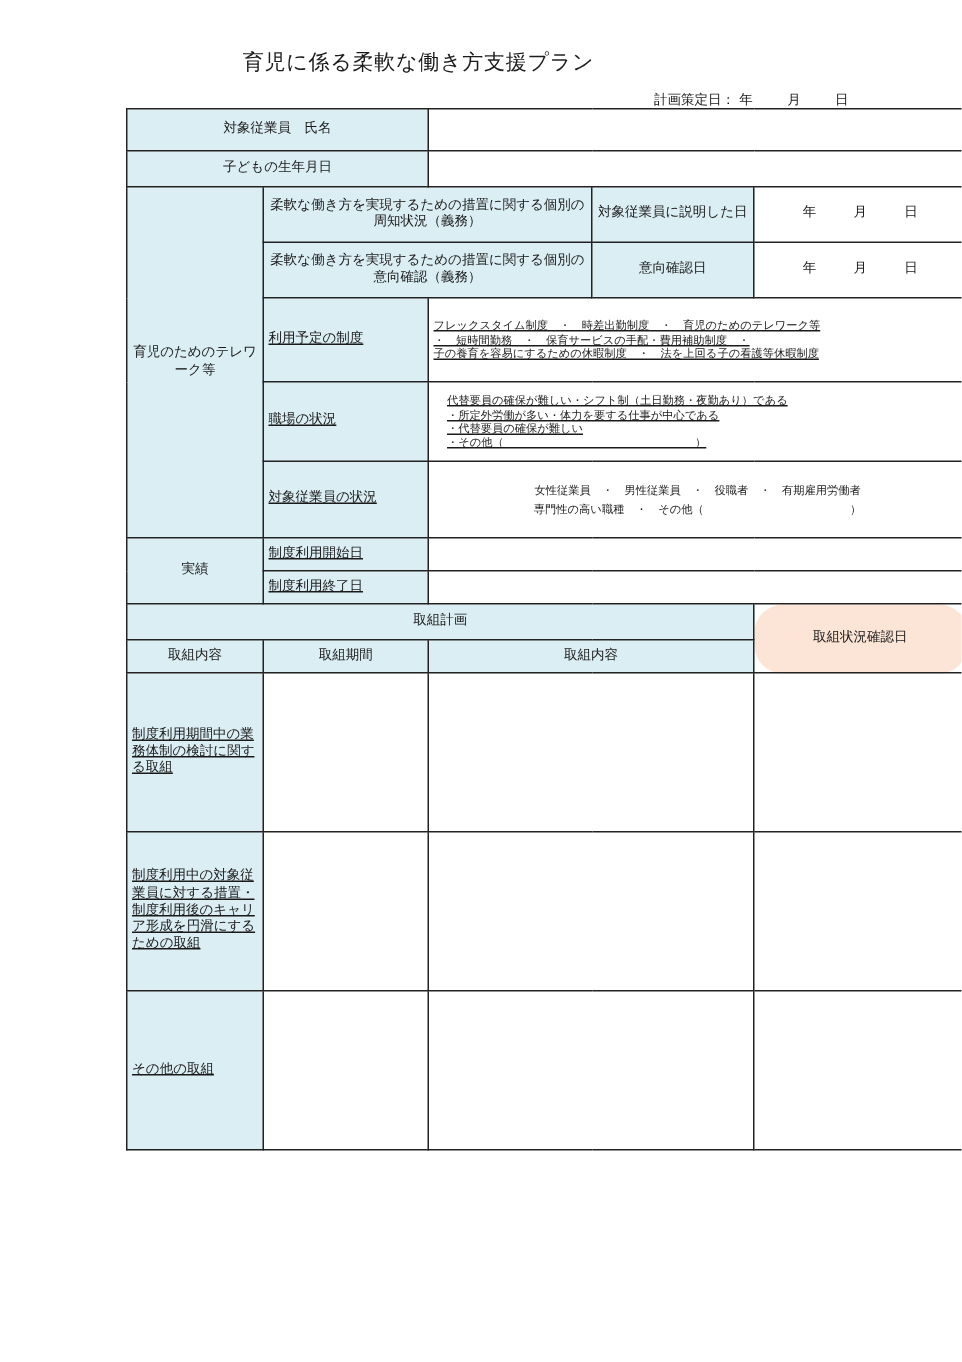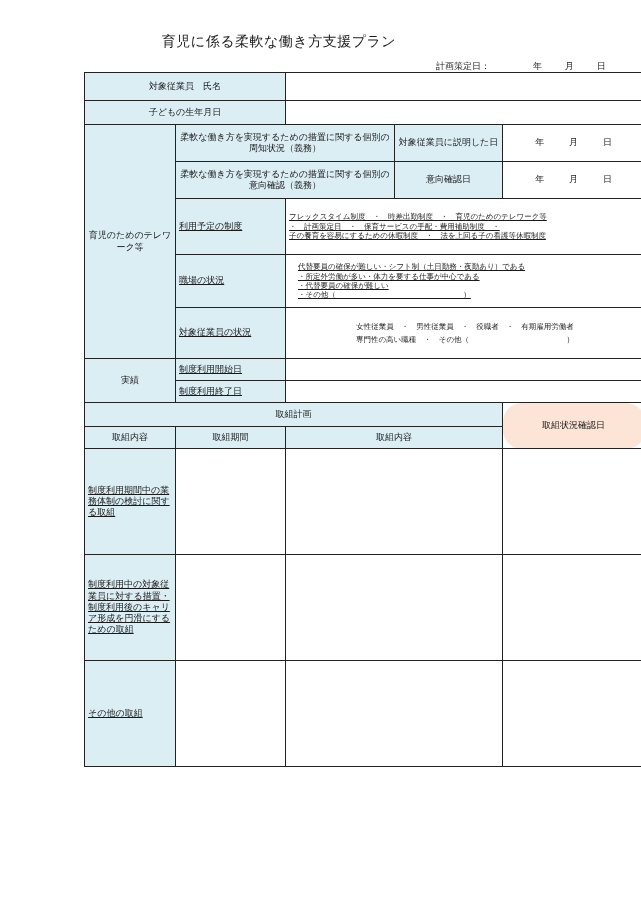--- a/index.html
+++ b/index.html
@@ -16,21 +16,21 @@
   .small { font-size:7.5px; line-height:1.35; }
   .lh { line-height:1.45; }
   .ymd span { display:inline-block; }
 </style>
 </head>
 <body>
 
 <div class="title">育児に係る柔軟な働き方支援プラン</div>
 
 <div class="plan-date">
-  <span style="margin-right:40px">計画策定日：</span>
+  <span style="">計画策定日：</span>
   <span style="margin-right:20px">年</span>
   <span style="margin-right:20px">月</span>
   <span>日</span>
 </div>
 
 <table class="sheet">
   <colgroup>
     <col style="width:91px">
     <col style="width:110px">
     <col style="width:109px">
@@ -67,21 +67,21 @@
       <span style="margin-right:22px">年</span>
       <span style="margin-right:22px">月</span>
       <span>日</span>
     </td>
   </tr>
 
   <tr style="height:56px">
     <td class="blue l">利用予定の制度</td>
     <td colspan="3" class="l small">
       <div>フレックスタイム制度　・　時差出勤制度　・　育児のためのテレワーク等</div>
-      <div>・　計画策定日　・　保育サービスの手配・費用補助制度　・</div>
+      <div>・　短時間勤務　・　保育サービスの手配・費用補助制度　・</div>
       <div>子の養育を容易にするための休暇制度　・　法を上回る子の看護等休暇制度</div>
     </td>
   </tr>
 
   <tr style="height:53px">
     <td class="blue l">職場の状況</td>
     <td colspan="3" class="l small" style="padding-left:12px">
       <div>代替要員の確保が難しい・シフト制（土日勤務・夜勤あり）である</div>
       <div>・所定外労働が多い・体力を要する仕事が中心である</div>
       <div>・代替要員の確保が難しい</div>

